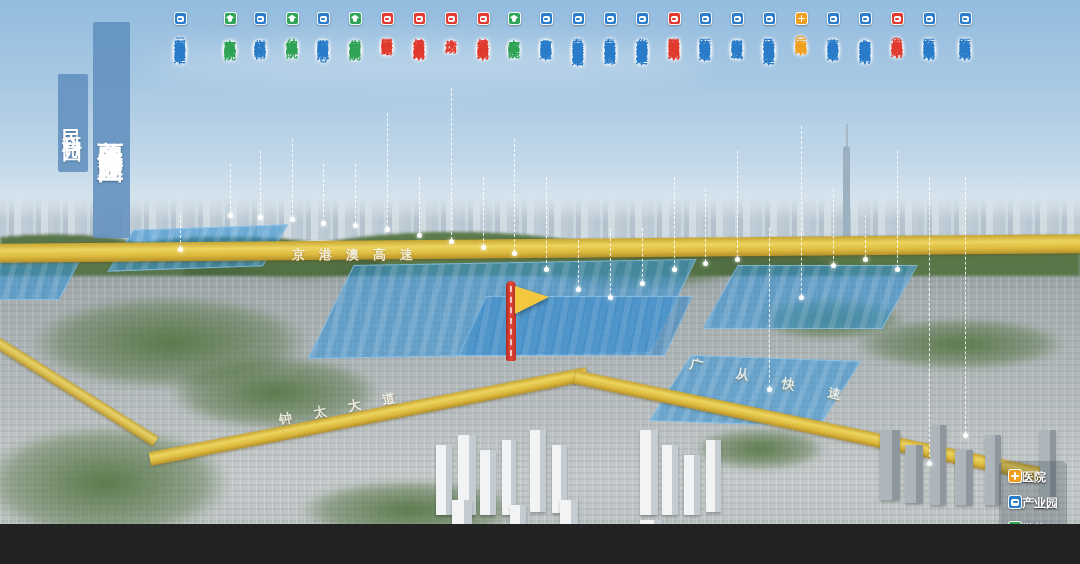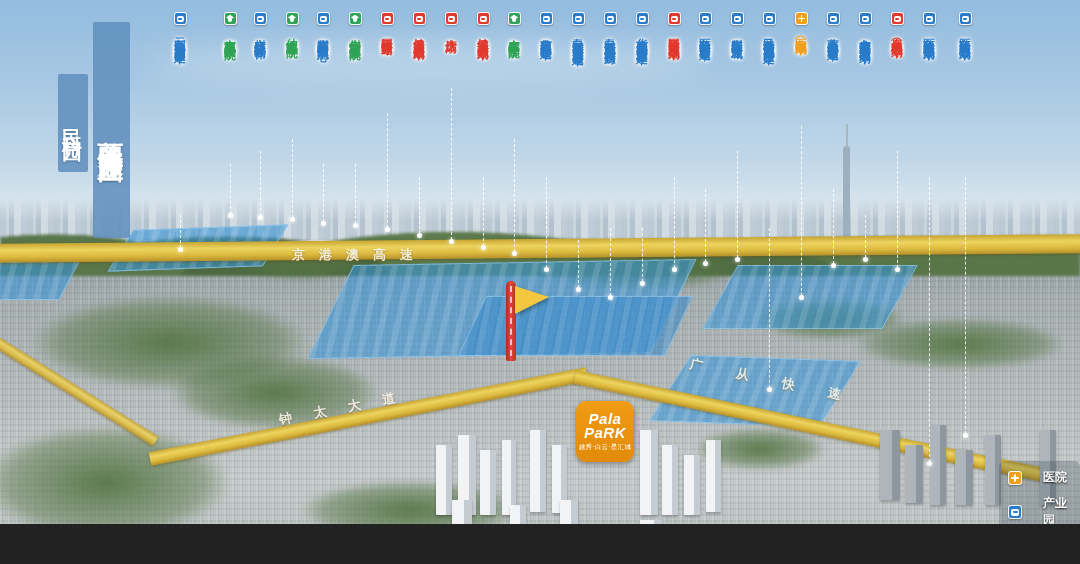--- a/index.html
+++ b/index.html
@@ -80,21 +80,21 @@
     filter:drop-shadow(1px 2px 2px rgba(0,0,0,.35));}
   .logo{left:576px;top:401px;width:58px;height:61px;z-index:7;border-radius:10px;
     background:linear-gradient(180deg,#f09c14,#e28a0a);box-shadow:0 2px 5px rgba(0,0,0,.35);
     display:flex;flex-direction:column;align-items:center;justify-content:center;}
   .logo-word{color:#fff;font-weight:900;font-size:15px;line-height:14px;font-style:italic;letter-spacing:.5px;}
   .logo-sub{margin-top:3px;color:#fff;font-size:6.5px;white-space:nowrap;letter-spacing:.3px;}
 
   
   .legend{left:999px;top:461px;z-index:8;display:flex;flex-direction:column;gap:9px;
     padding:8px 9px;background:rgba(25,40,55,.22);border-radius:6px;}
-  .lg-row{display:flex;align-items:center;gap:21px;}
+  .lg-row{display:flex;align-items:flex-start;gap:0;}
   .lg-row .mk{width:14px;height:14px;}
   .lg-label{color:#fff;font-size:12px;font-weight:700;text-shadow:0 1px 2px rgba(0,0,0,.8);}
   .watermark{right:5px;top:519px;z-index:10;color:#fff;font-size:23px;font-weight:900;letter-spacing:1px;
     white-space:nowrap;text-shadow:2px 2px 0 #000,-1px -1px 0 #000,1px -1px 0 #000,-1px 1px 0 #000,2px 3px 4px rgba(0,0,0,.8);}
 </style>
 </head>
 <body>
 
 <div class="stage">
 
@@ -309,25 +309,20 @@
         <div class="mk building-icon" style="--c: #2a7cc9;"></div>
         <div class="vtext" style="color: rgb(42, 124, 201);">医药研发中心（规划中）</div>
         <div class="leader" style="top: 164.7px; height: 257.3px;"></div>
         <div class="ldot"></div>
       </div>
     </div>
 
   <div class="abs flag-pole"></div>
   <div class="abs flag-tri"></div>
 
-  <div class="abs logo">
-    <div class="logo-word">Pala</div>
-    <div class="logo-word">PaRK</div>
-    <div class="logo-sub">越秀·白云·星汇城</div>
-  </div>
 
   <div class="title-bar title-main">美丽健康产业园</div>
   <div class="title-bar title-sub">民科园</div>
 
   <div class="abs legend">
     <div id="legend-items" style="display:flex;flex-direction:column;gap:9px;">
         <div class="lg-row">
           <span class="mk cross-icon" style="--c: #f09e1e;"></span>
           <span class="lg-label">医院</span>
         </div>

